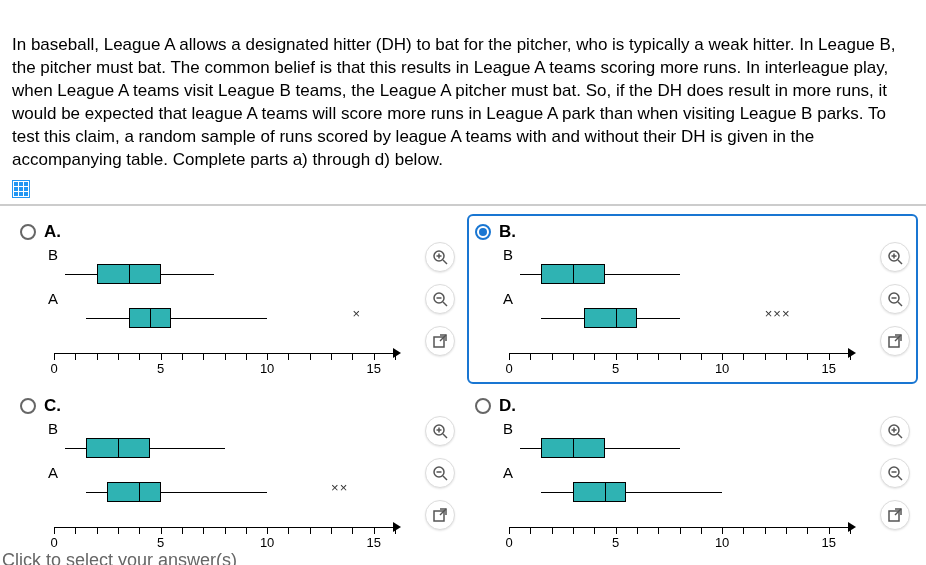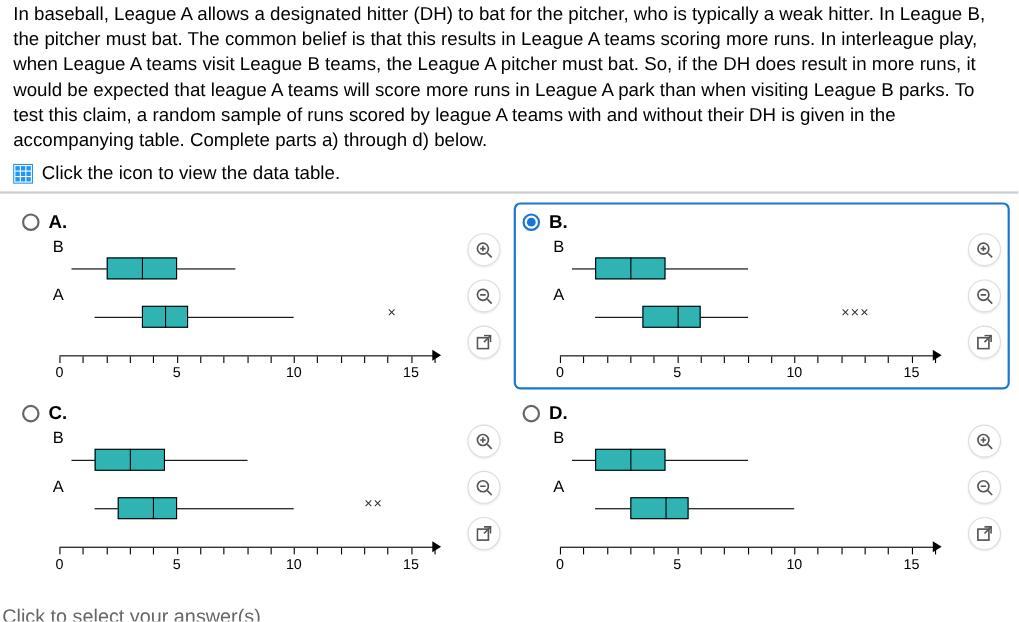--- a/index.html
+++ b/index.html
@@ -1,17 +1,17 @@
 <!DOCTYPE html>
 <html><head>
 <meta charset="utf-8">
 <style>
 * { margin: 0; padding: 0; box-sizing: border-box; }
 body { font-family: Arial, sans-serif; font-size: 17px; color: #000; background: #fff; width: 926px; height: 565px; overflow: hidden; position: relative; }
-.qtext { padding: 2px 28px 8px 12px; line-height: 1.35; }
+.qtext { padding: 2px 28px 8px 12px; line-height: 1.35; margin-top: 32px; }
 .icon-link { display: flex; align-items: center; padding: 0 12px 6px 12px; cursor: pointer; }
 .table-icon { width: 18px; height: 18px; border: 1px solid #2196f3; display: inline-flex; flex-wrap: wrap; margin-right: 8px; padding: 1px; gap: 1px; }
 .table-icon span { width: 4px; height: 4px; background: #2196f3; }
 .divider { border-top: 2px solid #ccc; margin: 0 0 4px 0; }
 .choices-wrap { position: relative; height: 370px; overflow-y: scroll; padding-left: 8px; }
 .choices { display: grid; grid-template-columns: 1fr 1fr; gap: 4px 4px; padding: 4px 8px 4px 4px; }
 .choice { position: relative; padding: 6px; border: 2px solid transparent; border-radius: 6px; }
 .choice.selected { border-color: #1976d2; }
 .radio-row { display: flex; align-items: center; gap: 8px; margin-bottom: 4px; }
 .radio { width: 16px; height: 16px; border: 2px solid #666; border-radius: 50%; display: inline-flex; align-items: center; justify-content: center; }
@@ -48,21 +48,20 @@
       <span></span>
       <span></span>
       <span></span>
       <span></span>
       <span></span>
       <span></span>
       <span></span>
       <span></span>
       <span></span>
     </span>
-  <span>Click the icon to view the data table.</span>
 </div>
 
 <div class="divider"></div>
 
 <div class="choices-wrap">
   <div class="choices" id="choices">
       <div class="choice">
         <div class="radio-row">
           <span class="radio"></span>
           <span class="choice-label">A.</span>

